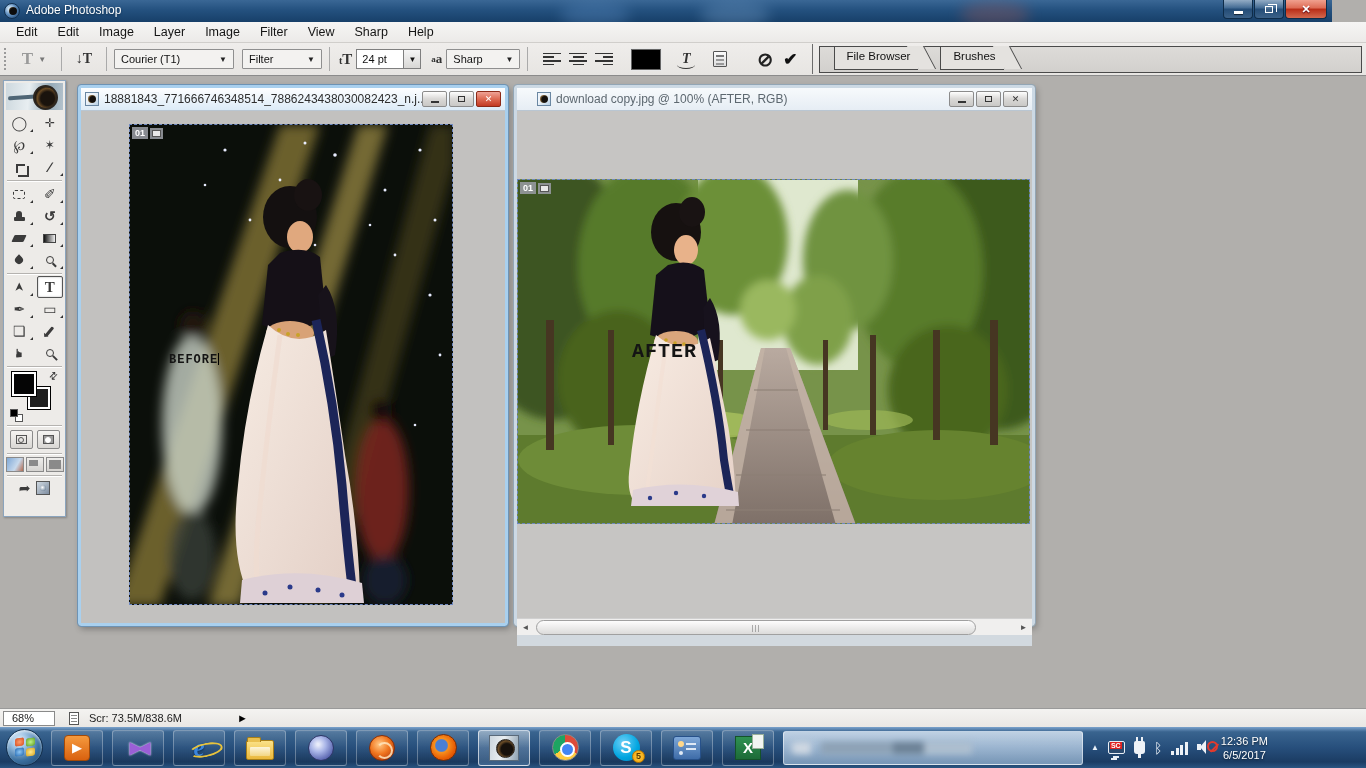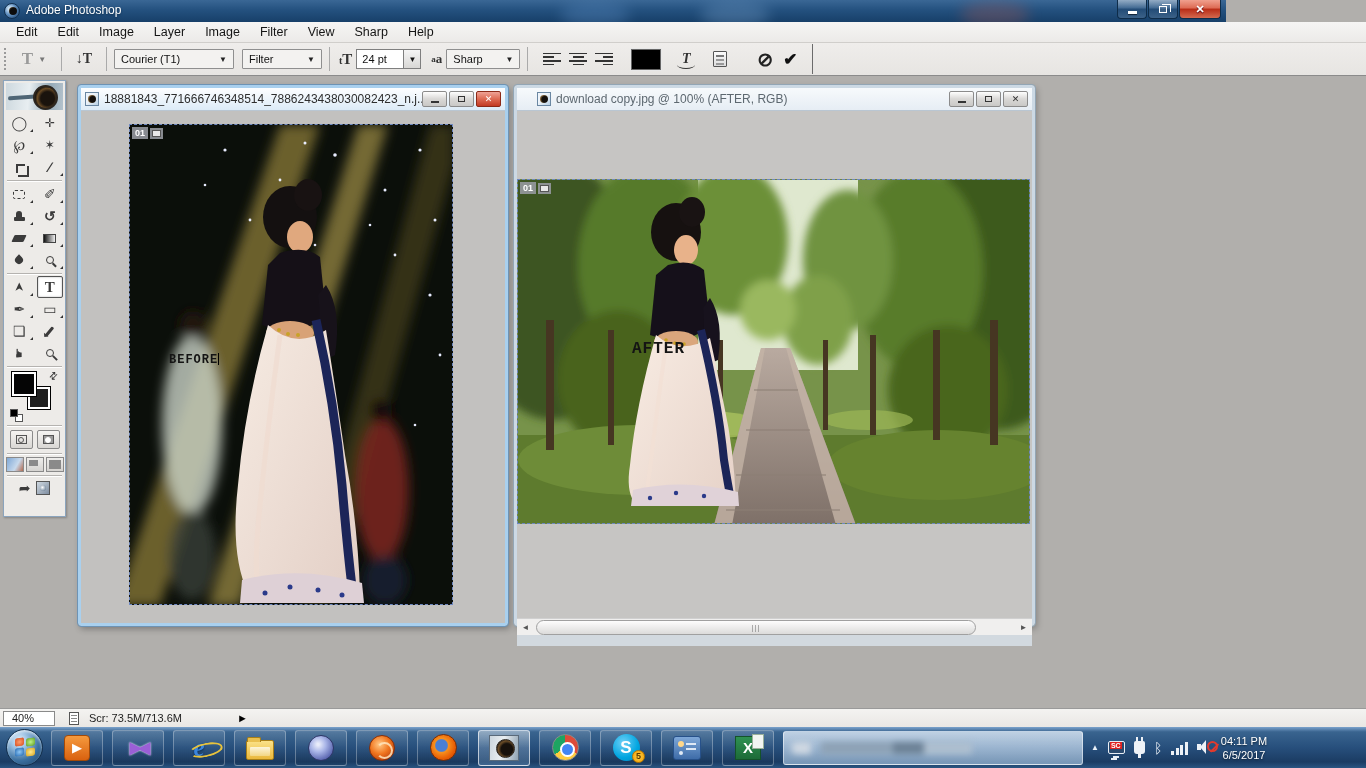--- a/index.html
+++ b/index.html
@@ -1,21 +1,21 @@
 <!DOCTYPE html>
 <html><head>
 <meta charset="utf-8">
 <style>
   * { margin:0; padding:0; box-sizing:border-box; }
   html,body { width:1366px; height:768px; overflow:hidden; }
   body { font-family:"Liberation Sans", sans-serif; background:#b1afac; position:relative; }
   .abs { position:absolute; }
 
   
-  #titlebar { left:0; top:0; width:1226px; height:22px;
+  #titlebar { left:0; top:0; width:1332px; height:22px;
     background:linear-gradient(180deg,#3a6795 0%,#24517f 45%,#173f69 100%); overflow:hidden; }
   .aeroblob { position:absolute; top:2px; width:70px; height:26px; border-radius:50%; filter:blur(7px); opacity:.28; }
   #titlebar .b1 { left:560px; background:#6fa0d8; } #titlebar .b2 { left:960px; background:#c05a4a; } #titlebar .b3 { left:700px; background:#8fb7e0; }
   #app-icon { left:4px; top:3px; width:16px; height:16px; border-radius:50%;
     background:radial-gradient(circle at 35% 35%, #cfe4f4 10%, #5f8fc0 45%, #20456e 90%); border:1px solid #12304f; }
   #app-icon:after { content:''; position:absolute; left:4px; top:3px; width:8px; height:8px; border-radius:50%;
     background:radial-gradient(circle at 60% 60%, #0c0c0c 55%, #5c4a30 80%); }
   #app-title { left:26px; top:3px; color:#fff; font-size:12px; text-shadow:0 1px 2px #10304f; }
   .wbtns { right:5px; top:0; display:flex; }
   .wbtn { width:30px; height:19px; margin-left:1px; border:1px solid #0e2c49; border-top:none;
@@ -163,21 +163,21 @@
   .photo { position:absolute; border:1px dashed #6d87c0; overflow:hidden;padding-left:34px; }
   #photo-left { left:48px; top:13px; width:324px; height:481px; background:#0b100c; }
   #photo-right { left:0px; top:68px; width:513px; height:345px; background:#6d8440; }
   .slice-badge { position:absolute; left:2px; top:2px; display:flex; gap:2px; z-index:5; align-items:center; }
   .slice-num { background:rgba(150,153,158,.9); color:#fff; font-size:9px; padding:1px 3px; font-weight:bold; }
   .slice-ico { width:13px; height:11px; background:rgba(150,153,158,.9); display:flex; align-items:center; justify-content:center; }
   .slice-ico i { width:9px; height:7px; background:#e8e8e8; border:1px solid #555; }
   .overlay-label { position:absolute; font-family:"Liberation Mono", monospace; font-weight:bold; color:#141414; letter-spacing:1px; z-index:4; }
   #label-before { left:39px; top:228px; font-size:12px; }
   #label-before:after { content:''; display:inline-block; width:1px; height:12px; background:#000; vertical-align:-2px; }
-  #label-after { left:114px; top:160px; font-size:16px; }
+  #label-after { left:114px; top:160px; font-size:20px; }
   
   .hscroll { position:absolute; left:0; bottom:11px; width:515px; height:17px; background:#f0efee; border-top:1px solid #d0d0d0; display:flex; align-items:center; }
   .hs-arrow { width:17px; height:17px; display:flex; align-items:center; justify-content:center; font-size:8px; color:#555; }
   .hs-track { flex:1; height:17px; position:relative; }
   .hs-thumb { position:absolute; left:2px; top:1px; width:440px; height:15px; border:1px solid #a0a0a0; border-radius:8px;
     background:linear-gradient(#fdfdfd,#dcdbda); display:flex; align-items:center; justify-content:center;
     font-size:8px; color:#888; letter-spacing:1px; }
   .hscroll-spacer { position:absolute; left:0; bottom:0; width:515px; height:11px; background:#d2d9df; }
 
   
@@ -347,20 +347,24 @@
         <i></i>
         <i></i>
       </div>
   </div>
   <div class="color-swatch"></div>
   <div class="icon-warp">T</div>
   <div class="icon-palettes"></div>
   <div class="icon-cancel">⊘</div>
   <div class="icon-commit">✔</div>
   <div class="opt-divider"></div>
+  <div class="palette-well">
+    <div class="well-tab">File Browser</div>
+    <div class="well-tab">Brushes</div>
+  </div>
 </div>
 
 <div id="toolbar" class="abs">
   <div id="tb-logo"></div>
   <div class="tool-grid">
     <div class="tool-cell fly">
         <span class="tool-glyph tg-big">◯</span>
       </div>
     <div class="tool-cell">
         <span class="tool-glyph">✛</span>
@@ -671,23 +675,23 @@
       <span class="hs-arrow">◄</span>
       <div class="hs-track">
         <div class="hs-thumb">|||</div>
       </div>
       <span class="hs-arrow">►</span>
     </div>
   </div>
 </div>
 
 <div id="statusbar" class="abs">
-  <div id="status-zoom">40%</div>
+  <div id="status-zoom">68%</div>
   <div class="status-docicon"></div>
-  <div id="status-scratch">Scr: 73.5M/713.6M</div>
+  <div id="status-scratch">Scr: 73.5M/838.6M</div>
   <div id="status-arrow">►</div>
 </div>
 
 <div id="taskbar" class="abs">
   <div id="start-orb">
     <i class="flag f1"></i>
       <i class="flag f2"></i>
       <i class="flag f3"></i>
       <i class="flag f4"></i>
   </div>
@@ -742,16 +746,16 @@
         <i></i>
         <i></i>
       </span>
     <span class="ic-vol">
         <i class="spk"></i>
         <i class="cone"></i>
         <i class="no"></i>
       </span>
   </div>
   <div id="clock">
-    <div>04:11 PM</div>
+    <div>12:36 PM</div>
     <div>6/5/2017</div>
   </div>
 </div>
 
 </body></html>

